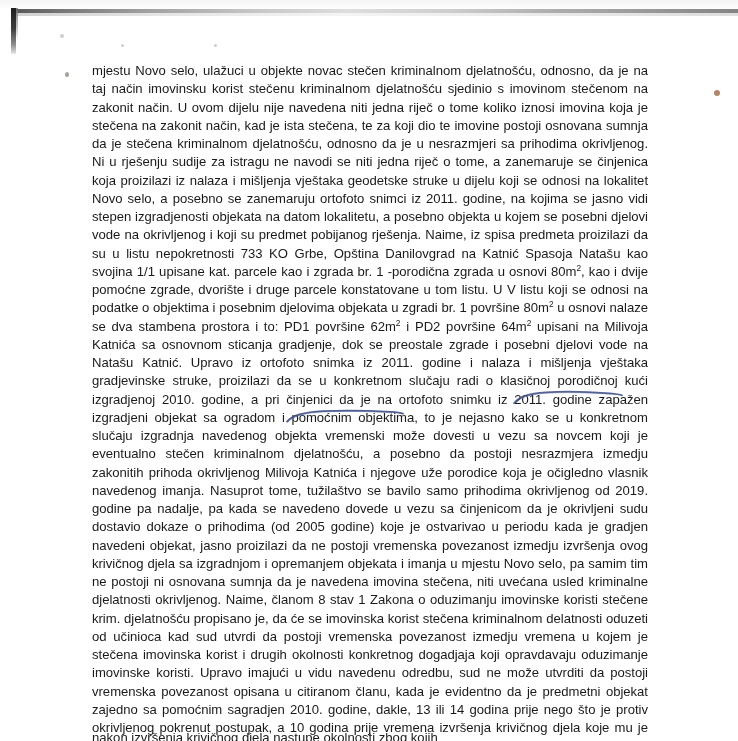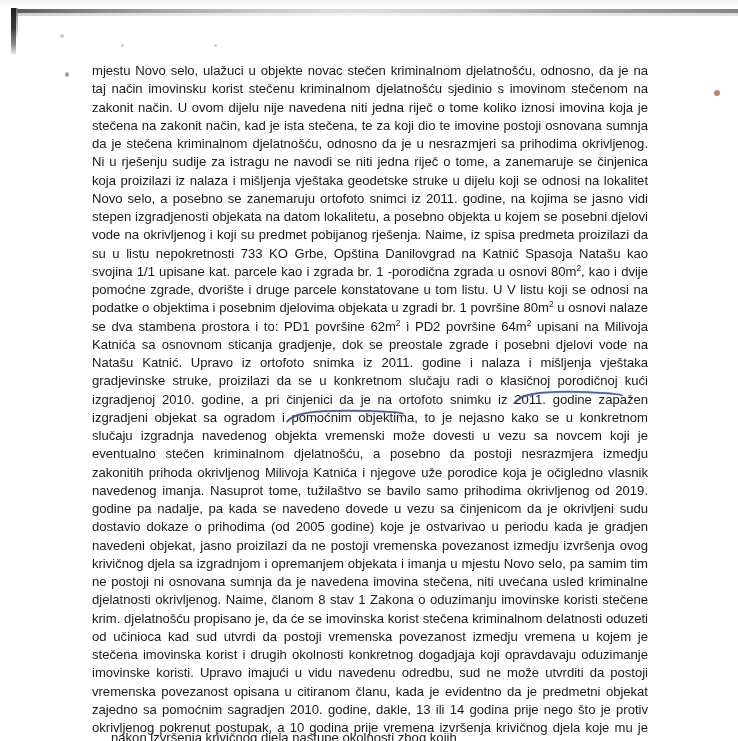--- a/index.html
+++ b/index.html
@@ -99,21 +99,20 @@
     top: 732px;
     width: 556px;
     height: 9px;
     overflow: hidden;
     font-family: "Liberation Sans", sans-serif;
     font-size: 13.1px;
     line-height: 18.25px;
     color: #1a1a1a;
     text-align: justify;
     white-space: nowrap;
-    margin-left: 19px;
   }
   .clip-line span {
     display: inline-block;
     transform: translateY(-3px);
   }
 
   
   .pen-underline {
     position: absolute;
     pointer-events: none;

